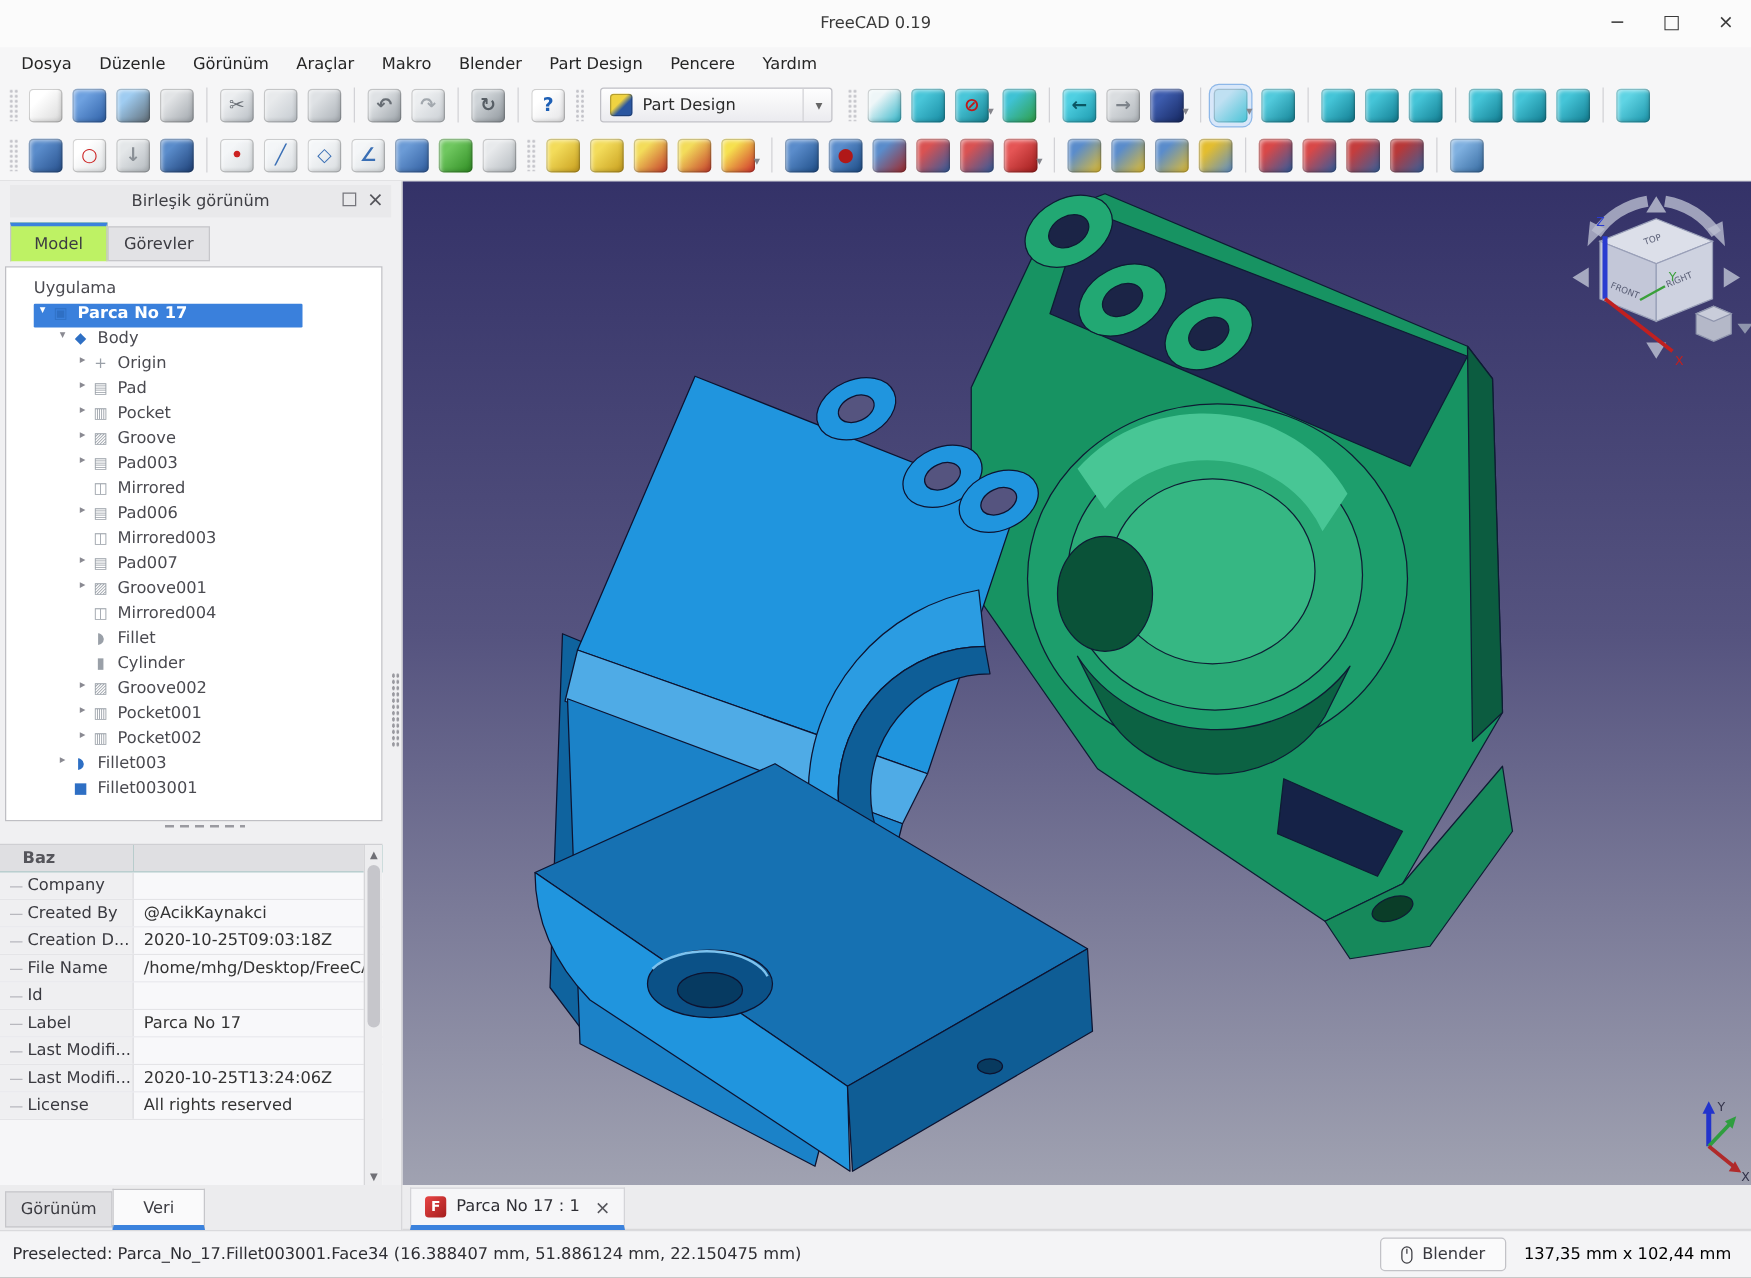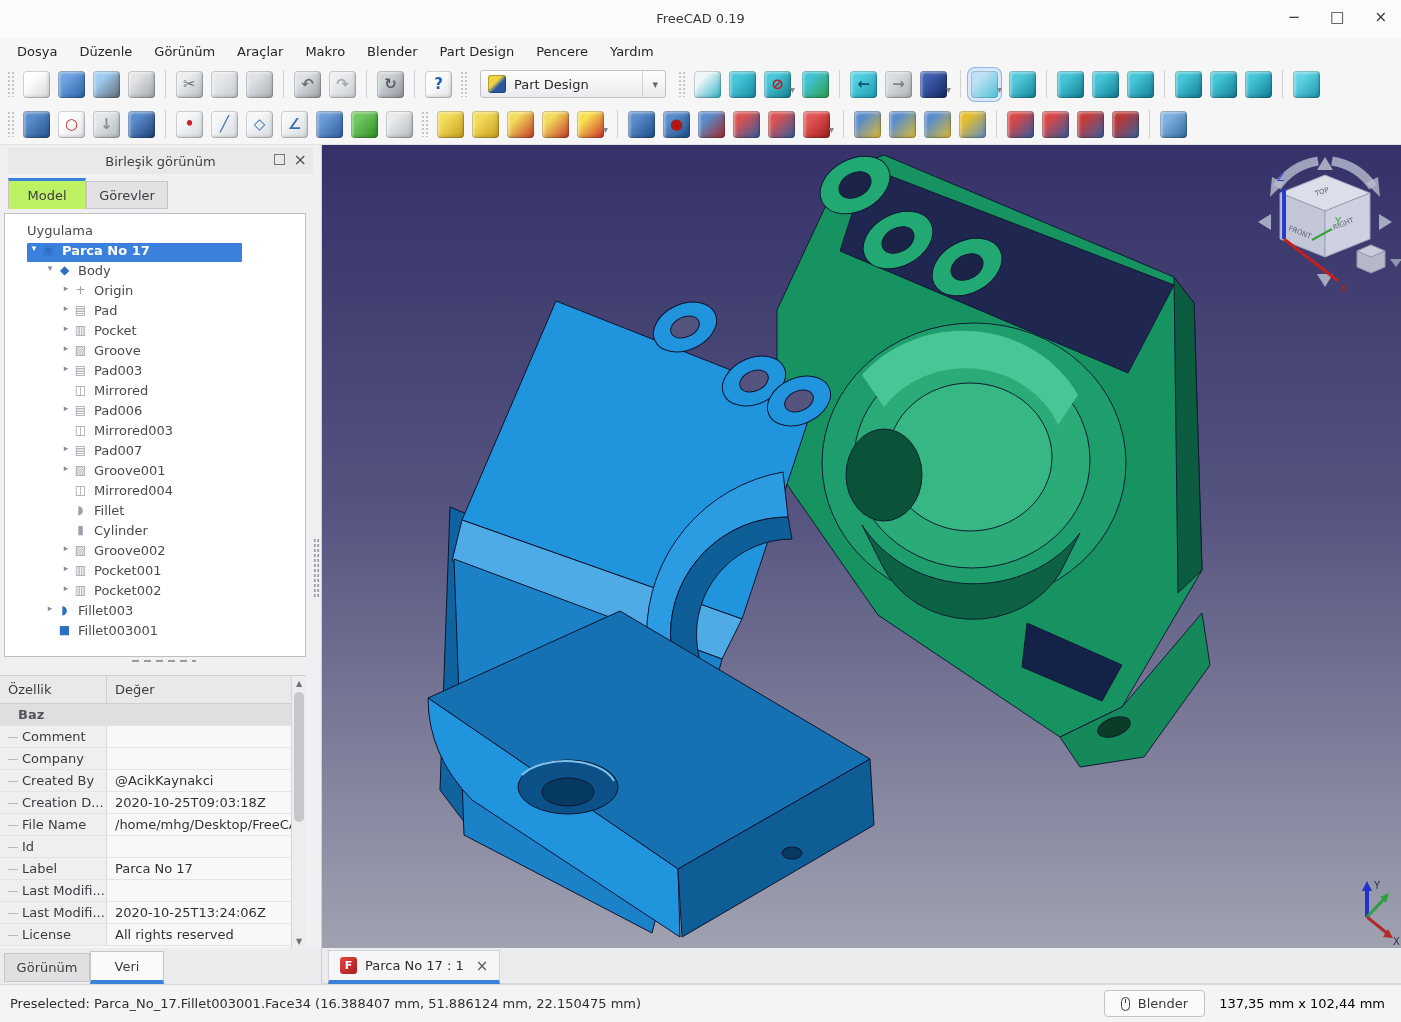--- a/index.html
+++ b/index.html
@@ -408,31 +408,23 @@
               <span class="ticn" style="color: rgb(46, 111, 196);">■</span>
               <span>Fillet003001</span>
             </span>
           </div>
         </div>
     </div>
 
     <div class="hsplit"></div>
 
     <div class="propbox">
-      <div class="phead">
-        <span class="c1">Özellik</span>
-        <span class="c2">Değer</span>
-      </div>
       <div id="proprows">
           <div class="prow grp">
             <span class="c1">Baz</span>
-            <span class="c2"></span>
-          </div>
-          <div class="prow">
-            <span class="c1">Comment</span>
             <span class="c2"></span>
           </div>
           <div class="prow">
             <span class="c1">Company</span>
             <span class="c2"></span>
           </div>
           <div class="prow">
             <span class="c1">Created By</span>
             <span class="c2">@AcikKaynakci</span>
           </div>

